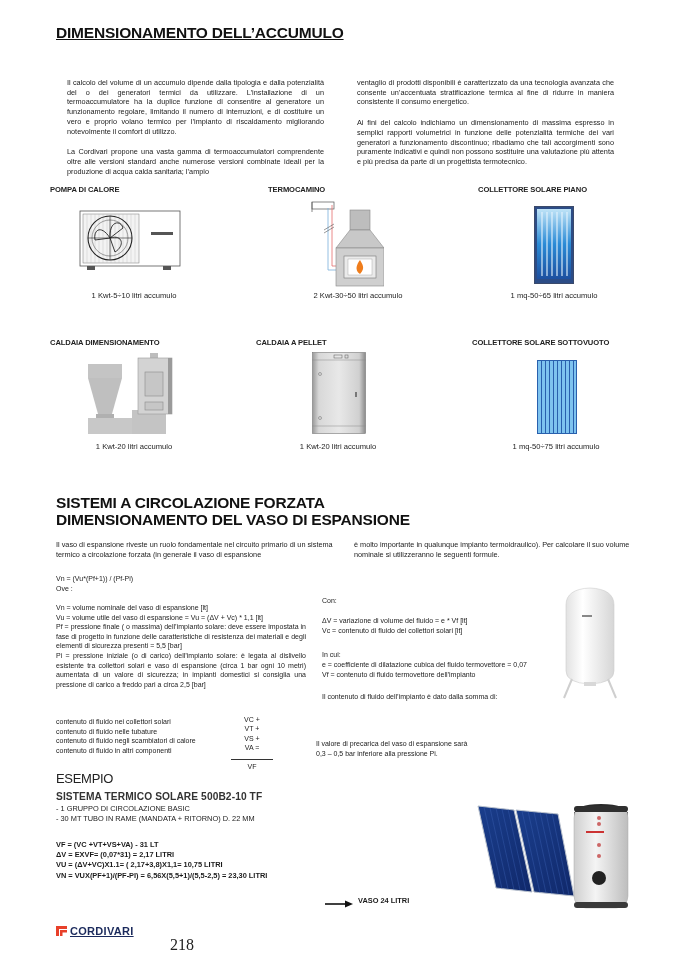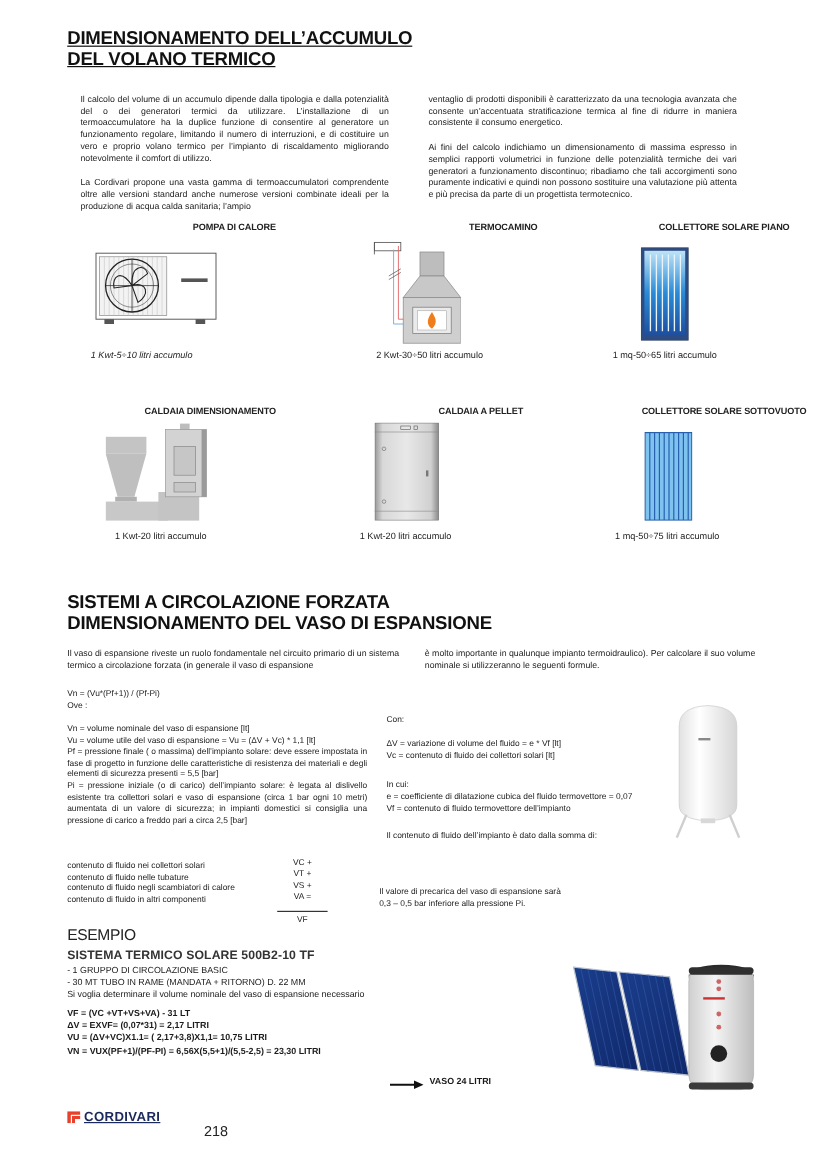--- a/index.html
+++ b/index.html
@@ -2,32 +2,31 @@
 <html><head>
 <meta charset="utf-8">
 <style>
   * { box-sizing: border-box; margin: 0; padding: 0; }
   html, body { width: 678px; height: 959px; background: #ffffff; overflow: hidden; }
   body { position: relative; font-family: "Liberation Sans", sans-serif; color: #1a1a1a; }
   .abs { position: absolute; }
   .h1 { font-family: "Liberation Sans", sans-serif; font-weight: bold; font-size: 15.5px; line-height: 17px; letter-spacing: -0.2px; color: #111; }
   .body { font-size: 7.3px; line-height: 9.7px; color: #222; text-align: justify; }
   .body p { margin: 11px; }
-  .prod-title { font-weight: bold; font-size: 7.6px; color: #222; text-align: right; width: 180px; letter-spacing: -0.1px; }
+  .prod-title { font-weight: bold; font-size: 7.6px; color: #222; text-align: left; width: 180px; letter-spacing: -0.1px; }
   .prod-cap { font-size: 7.6px; color: #222; text-align: center; width: 180px; }
   .small { font-size: 7px; line-height: 9.6px; color: #222; }
   .calc { font-size: 7.4px; line-height: 10.2px; color: #1a1a1a; }
   svg { display: block; }
 </style>
 </head>
 <body>
 
 <div class="abs h1" style="left:56px; top:24px;text-decoration:underline;">
   <div>DIMENSIONAMENTO DELL’ACCUMULO</div>
-  <div>DEL VOLANO TERMICO</div>
 </div>
 
 <div class="abs body" style="left:56px; top:67px; width:279px;">
   <p>Il calcolo del volume di un accumulo dipende dalla  tipologia e dalla potenzialità del o dei generatori termici da utilizzare. L’installazione di un termoaccumulatore ha la duplice funzione di consentire al generatore un funzionamento regolare, limitando il numero di interruzioni, e di costituire un vero e proprio volano termico per l’impianto di riscaldamento migliorando notevolmente il comfort di utilizzo.</p>
   <p>La Cordivari propone una vasta gamma di termoaccumulatori comprendente oltre alle versioni standard anche numerose versioni combinate ideali per la produzione di acqua calda sanitaria; l’ampio</p>
 </div>
 <div class="abs body" style="left:346px; top:67px; width:279px;">
   <p>ventaglio di prodotti disponibili è caratterizzato da una tecnologia avanzata che consente un’accentuata stratificazione termica al fine di ridurre in maniera consistente il consumo energetico.</p>
   <p>Ai fini del calcolo indichiamo un dimensionamento di massima espresso in semplici rapporti volumetrici in funzione delle potenzialità termiche dei vari generatori a funzionamento discontinuo; ribadiamo che tali accorgimenti sono puramente indicativi e quindi non possono sostituire una valutazione più attenta e più precisa da parte di un progettista termotecnico.</p>
 </div>
@@ -98,21 +97,21 @@
       <line x1="8" y1="6" x2="8" y2="70"></line>
         <line x1="13" y1="6" x2="13" y2="70"></line>
         <line x1="18" y1="6" x2="18" y2="70"></line>
       <line x1="23" y1="6" x2="23" y2="70"></line>
         <line x1="28" y1="6" x2="28" y2="70"></line>
         <line x1="33" y1="6" x2="33" y2="70"></line>
     </g>
   </svg>
 </div>
 
-<div class="abs prod-cap" style="left:28px; top:291px;font-style:italic;">1 Kwt-5÷10 litri accumulo</div>
+<div class="abs prod-cap" style="left:44px; top:291px;">1 Kwt-5÷10 litri accumulo</div>
 <div class="abs prod-cap" style="left:268px; top:291px;">2 Kwt-30÷50 litri accumulo</div>
 <div class="abs prod-cap" style="left:464px; top:291px;">1 mq-50÷65 litri accumulo</div>
 
 <div class="abs prod-title" style="left:50px; top:338px;">CALDAIA DIMENSIONAMENTO</div>
 <div class="abs prod-title" style="left:256px; top:338px;">CALDAIA A PELLET</div>
 <div class="abs prod-title" style="left:472px; top:338px; width:200px;">COLLETTORE SOLARE SOTTOVUOTO</div>
 
 <div class="abs" style="left:88px; top:352px;">
   <svg width="92" height="82" viewBox="0 0 92 82">
     <rect x="0" y="12" width="34" height="14" fill="#c4c4c4"></rect>
@@ -237,21 +236,20 @@
 <div class="abs small" style="left:316px; top:739px; width:250px;">
   <div>Il valore di precarica del vaso di espansione sarà</div>
   <div>0,3 – 0,5 bar inferiore alla pressione Pi.</div>
 </div>
 
 <div class="abs" style="left:56px; top:771px; font-size:13px; letter-spacing:-0.3px; color:#222;">ESEMPIO</div>
 <div class="abs" style="left:56px; top:791px; font-size:10.2px; font-weight:bold; color:#333; letter-spacing:0.1px;">SISTEMA TERMICO SOLARE 500B2-10 TF</div>
 <div class="abs calc" style="left:56px; top:804px; width:400px;">
   <div>- 1 GRUPPO DI CIRCOLAZIONE BASIC</div>
   <div>- 30 MT TUBO IN RAME (MANDATA + RITORNO) D. 22 MM</div>
-  <div>Si voglia determinare il volume nominale del vaso di espansione necessario</div>
 </div>
 <div class="abs calc" style="left:56px; top:840px; width:400px; font-weight:bold;">
   <div>VF = (VC +VT+VS+VA) - 31 LT</div>
   <div>ΔV = EXVF= (0,07*31) = 2,17 LITRI</div>
   <div>VU = (ΔV+VC)X1.1= ( 2,17+3,8)X1,1= 10,75 LITRI</div>
   <div style="position:relative;">
     <span>VN = VUX(PF+1)/(PF-PI) = 6,56X(5,5+1)/(5,5-2,5) = 23,30 LITRI</span>
   </div>
 </div>
 <div class="abs" style="left:325px; top:900px;">
@@ -305,13 +303,13 @@
 
 <div class="abs" style="left:56px; top:925px; display:flex; align-items:center;">
   <span style="display:inline-block; margin-right:3px;">
     <svg width="11" height="10" viewBox="0 0 11 10">
       <path d="M0 0 H11 V3 H3 V10 H0 Z" fill="#e8402a"></path>
       <path d="M4 4 H11 V6.5 H6.5 V10 H4 Z" fill="#e8402a"></path>
     </svg>
   </span>
   <span style="font-size:11px; font-weight:bold; color:#1b2a5c; letter-spacing:0.3px;text-decoration:underline;">CORDIVARI</span>
 </div>
-<div class="abs" style="left:170px; top:936px; font-size:12px; color:#222;">218</div>
+<div class="abs" style="left:170px; top:936px; font-size:16px; color:#222;font-family:Liberation Serif, serif;">218</div>
 
 </body></html>

